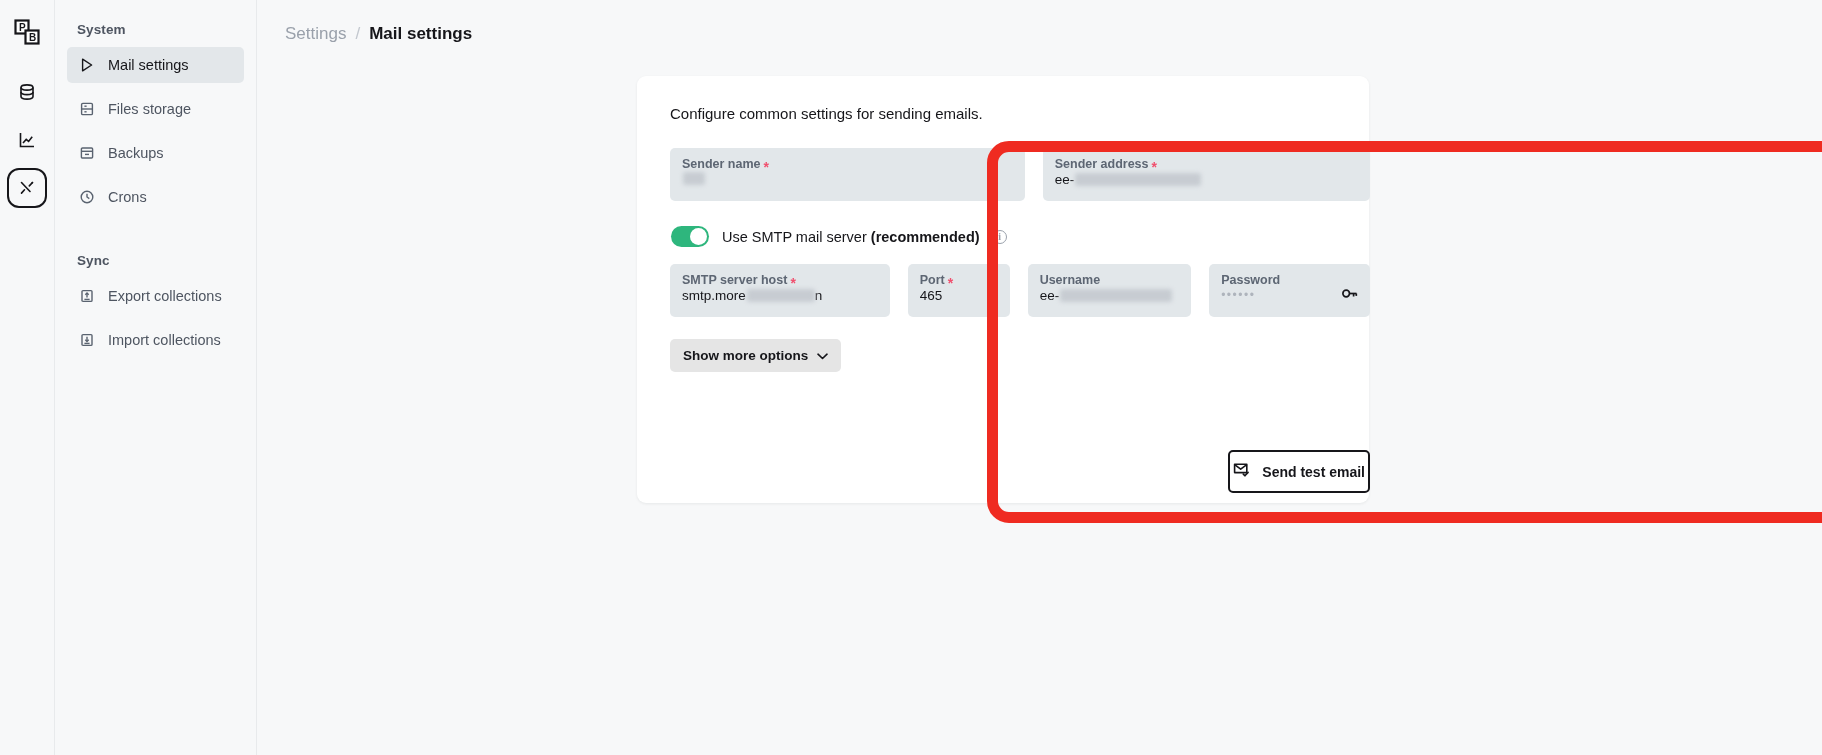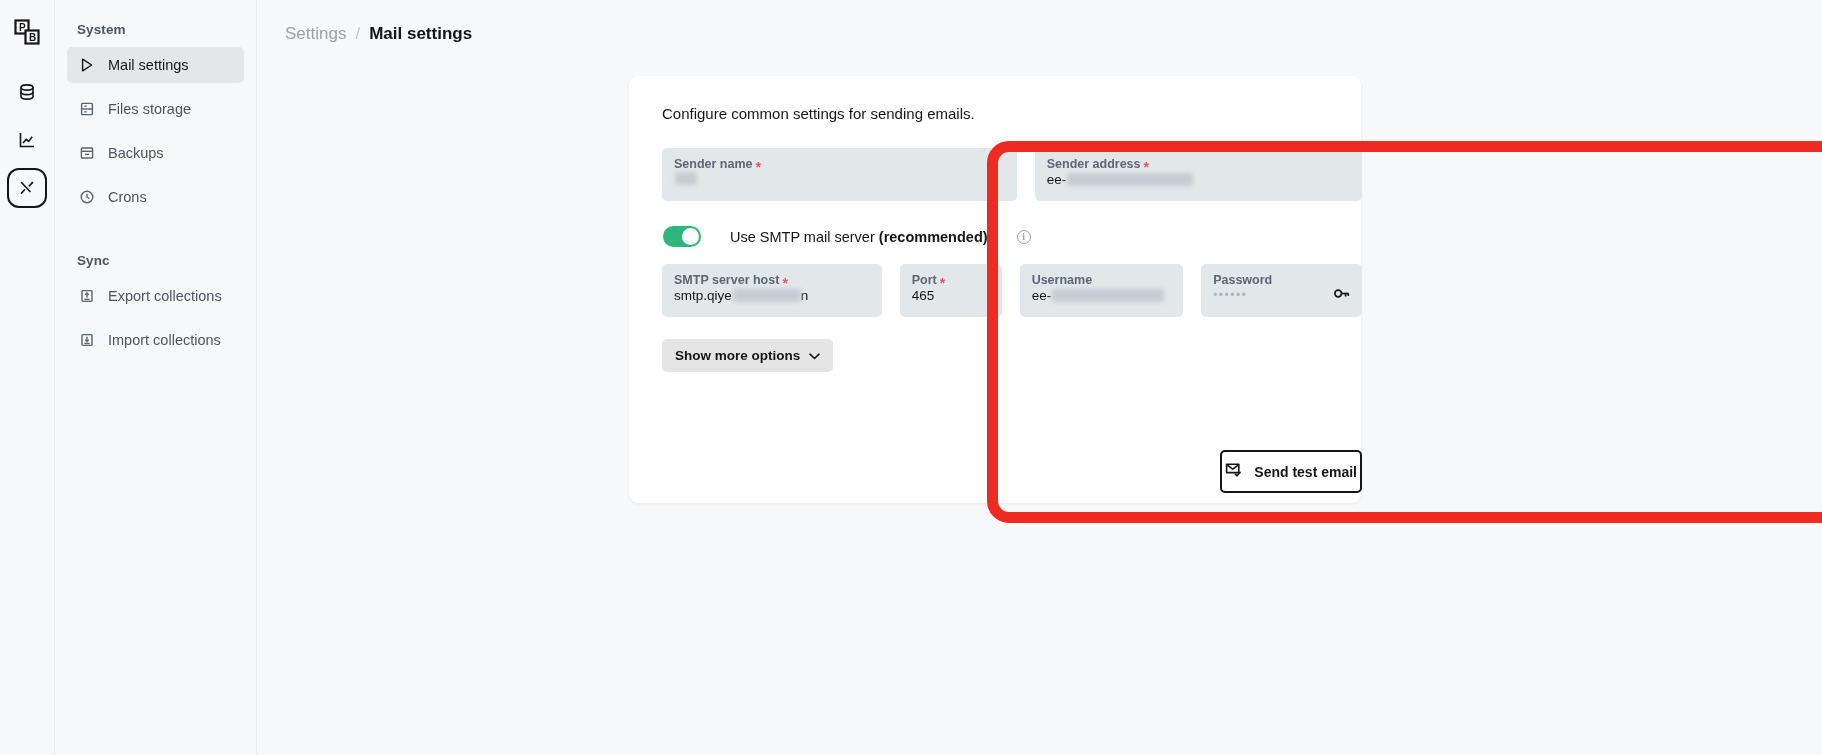--- a/index.html
+++ b/index.html
@@ -56,21 +56,21 @@
   #breadcrumb {
     display: flex; align-items: center; gap: 9px;
     padding: 24px 0 0 28px; font-size: 17px;
   }
   #breadcrumb .crumb-root { color: #9aa1ab; cursor: pointer; }
   #breadcrumb .crumb-sep { color: #c3c8cf; }
   #breadcrumb .crumb-current { color: #16161a; font-weight: 700; }
 
   
   #settings-card {
-    position: absolute; left: 372px; top: 76px;
+    position: absolute; left: 380px; top: 76px;
     width: 732px; height: 427px;
     background: #fff; border-radius: 9px;
     box-shadow: 0 1px 3px rgba(20,22,26,.07);
   }
   #card-desc {
     font-size: 15px; color: #16161a;
     padding: 29px 0 0 33px;
   }
 
   
@@ -108,21 +108,21 @@
   #f-sender-name { width: 374px; }
   #f-sender-addr { width: 345px; }
   #f-smtp-host  { width: 240px; }
   #f-port       { width: 110px; }
   #f-username   { width: 178px; }
   #f-password   { width: 175px; position: relative; }
   #password-key-icon { position: absolute; right: 12px; bottom: 12px; color:#16161a; }
 
   
   #toggle-row {
-    display: flex; align-items: center; gap: 29px;
+    display: flex; align-items: center; gap: 13px;
     margin: 25px 0 17px 1px;
   }
   #smtp-toggle {
     width: 38px; height: 21px; border-radius: 11px;
     background: #2eb67d; position: relative; cursor: pointer; flex: 0 0 38px;
   }
   #smtp-toggle::after {
     content: ""; position: absolute; right: 2px; top: 2px;
     width: 17px; height: 17px; border-radius: 50%; background: #fff;
   }
@@ -312,21 +312,21 @@
 
       
       <div class="field-row">
 
         <div class="field" id="f-smtp-host">
           <div class="field-label">
             <span>SMTP server host</span>
               <span class="req">*</span>
           </div>
           <div class="field-value">
-            <span>smtp.qiye</span>
+            <span>smtp.more</span>
               <span class="redact" style="width:68px;"></span>
               <span>n</span>
           </div>
         </div>
 
         <div class="field" id="f-port">
           <div class="field-label">
             <span>Port</span>
               <span class="req">*</span>
           </div>

